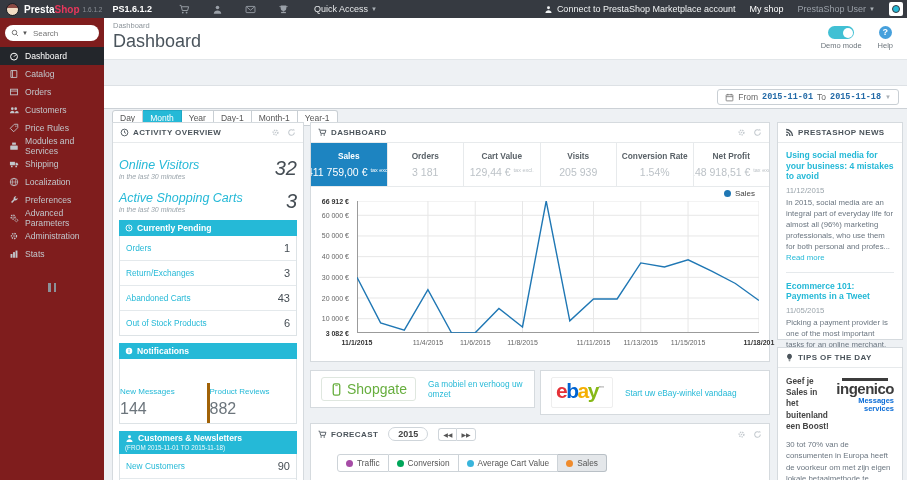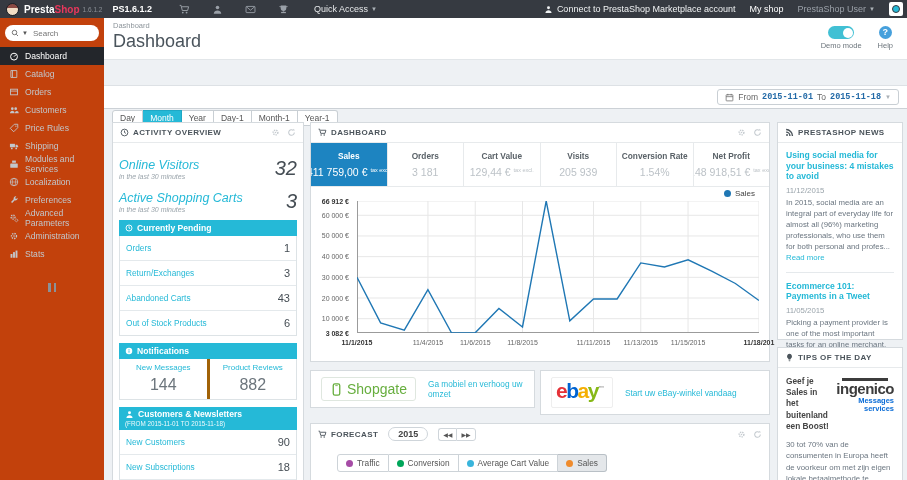--- a/index.html
+++ b/index.html
@@ -21,21 +21,21 @@
   .tb-ico{color:#9aa0a8;margin:0 11px;width:11px;height:11px;}
   .qa{color:#e6e8ea;margin-left:14px;display:flex;align-items:center;gap:3px;}
   .caret{font-size:6px;color:#aab0b6;}
   .tb-right{margin-left:auto;display:flex;align-items:center;gap:14px;padding-right:4px;}
   .tb-right .mk{display:flex;align-items:center;gap:4px;color:#f0f2f3;}
   .tb-user{color:#9aa0a8;display:flex;align-items:center;gap:3px;}
   .avatar{width:14px;height:14px;border-radius:2px;background:#fff;display:flex;align-items:center;justify-content:center;}
   .avatar i{display:block;width:8px;height:8px;border-radius:50%;background:#25b9d7;border:1.5px solid #363a41;}
 
   
-  .sidebar{position:absolute;left:0;top:18px;width:104px;bottom:0;background:#c2410c;z-index:20;}
+  .sidebar{position:absolute;left:0;top:18px;width:104px;bottom:0;background:#7f1d1d;z-index:20;}
   .search-pill{margin:7px 5px 6px 5px;height:16px;background:#fff;border-radius:9px;
     display:flex;align-items:center;padding:0 6px;gap:3px;}
   .search-pill svg{width:8px;height:8px;color:#555;}
   .search-pill input{border:0;outline:0;width:58px;font-size:8px;color:#555;background:transparent;}
   .nav-item{height:18px;display:flex;align-items:center;gap:6px;padding-left:9px;
     color:#c2c7cc;font-size:8.6px;cursor:pointer;}
   .nav-item.active{background:#23262b;color:#fff;}
   .pause{text-align:center;margin-top:20px;}
   .pause span{display:inline-block;width:2.5px;height:9px;background:#8b9198;margin:0 1.5px;}
 
@@ -88,21 +88,21 @@
   .sec-head .hic{width:8px;height:8px;}
   .sec-head2{background:#25b9d7;color:#fff;padding:2px 6px 3px 6px;margin-top:7px;}
   .sec-head2 .t{display:flex;align-items:center;gap:4px;font-size:8.6px;font-weight:bold;}
   .sec-head2 .s{font-size:6.3px;opacity:.92;margin-top:1px;}
   .rows{border:1px solid #dde3e6;border-top:0;}
   .rowi{display:flex;justify-content:space-between;align-items:center;padding:6px 6px;border-top:1px solid #e4e9ec;}
   .rowi:first-child{border-top:0;}
   .rowi .rl{color:#25b9d7;font-size:8.3px;}
   .rowi .rv{color:#454d54;font-size:11px;}
   .notif{display:flex;border:1px solid #dde3e6;border-top:0;}
-  .notif>div{flex:1;text-align:center;padding:4px 0 5px 0;}
+  .notif>div{flex:1;padding:4px 0 5px 0;margin-top:24px;}
   .notif>div+div{border-left:3px solid #a16207;}
   .notif .nl{color:#25b9d7;font-size:8px;}
   .notif .nv{color:#6c757c;font-size:16px;margin-top:4px;}
 
   
   .kpis{display:flex;height:44px;border-bottom:1px solid #e7eaec;}
   .kpi{flex:1;display:flex;flex-direction:column;align-items:center;justify-content:center;
     border-right:1px solid #e7eaec;cursor:pointer;overflow:hidden;}
   .kpi:last-child{border-right:0;}
   .kpi .kl{font-size:8.3px;color:#5a6268;font-weight:bold;}
@@ -266,33 +266,33 @@
     </div>
   <div class="nav-item">
     <svg class="i" viewBox="0 0 16 16">
         <path d="M8.5 2H14v5.5L7.5 14 2 8.5z" fill="none" stroke="currentColor" stroke-width="1.4"></path>
         <circle cx="11" cy="5" r="1" fill="currentColor"></circle>
       </svg>
     <span>Price Rules</span>
     </div>
   <div class="nav-item">
     <svg class="i" viewBox="0 0 16 16" fill="currentColor">
+        <rect x="2" y="7" width="12" height="7" rx="1"></rect>
+        <rect x="5" y="2.5" width="6" height="3.5"></rect>
+      </svg>
+    <span>Modules and Services</span>
+    </div>
+  <div class="nav-item">
+    <svg class="i" viewBox="0 0 16 16" fill="currentColor">
         <rect x="1.5" y="4.5" width="8" height="5.5"></rect>
         <path d="M10.5 6h2.6l1.6 2.2V10h-4.2z"></path>
         <circle cx="4.5" cy="11.8" r="1.4"></circle>
         <circle cx="11.5" cy="11.8" r="1.4"></circle>
       </svg>
     <span>Shipping</span>
-    </div>
-  <div class="nav-item">
-    <svg class="i" viewBox="0 0 16 16" fill="currentColor">
-        <rect x="2" y="7" width="12" height="7" rx="1"></rect>
-        <rect x="5" y="2.5" width="6" height="3.5"></rect>
-      </svg>
-    <span>Modules and Services</span>
     </div>
   <div class="nav-item">
     <svg class="i" viewBox="0 0 16 16">
         <circle cx="8" cy="8" r="6" fill="none" stroke="currentColor" stroke-width="1.3"></circle>
         <ellipse cx="8" cy="8" rx="2.6" ry="6" fill="none" stroke="currentColor" stroke-width="1"></ellipse>
         <path d="M2 8h12" stroke="currentColor" stroke-width="1"></path>
       </svg>
     <span>Localization</span>
     </div>
   <div class="nav-item">

